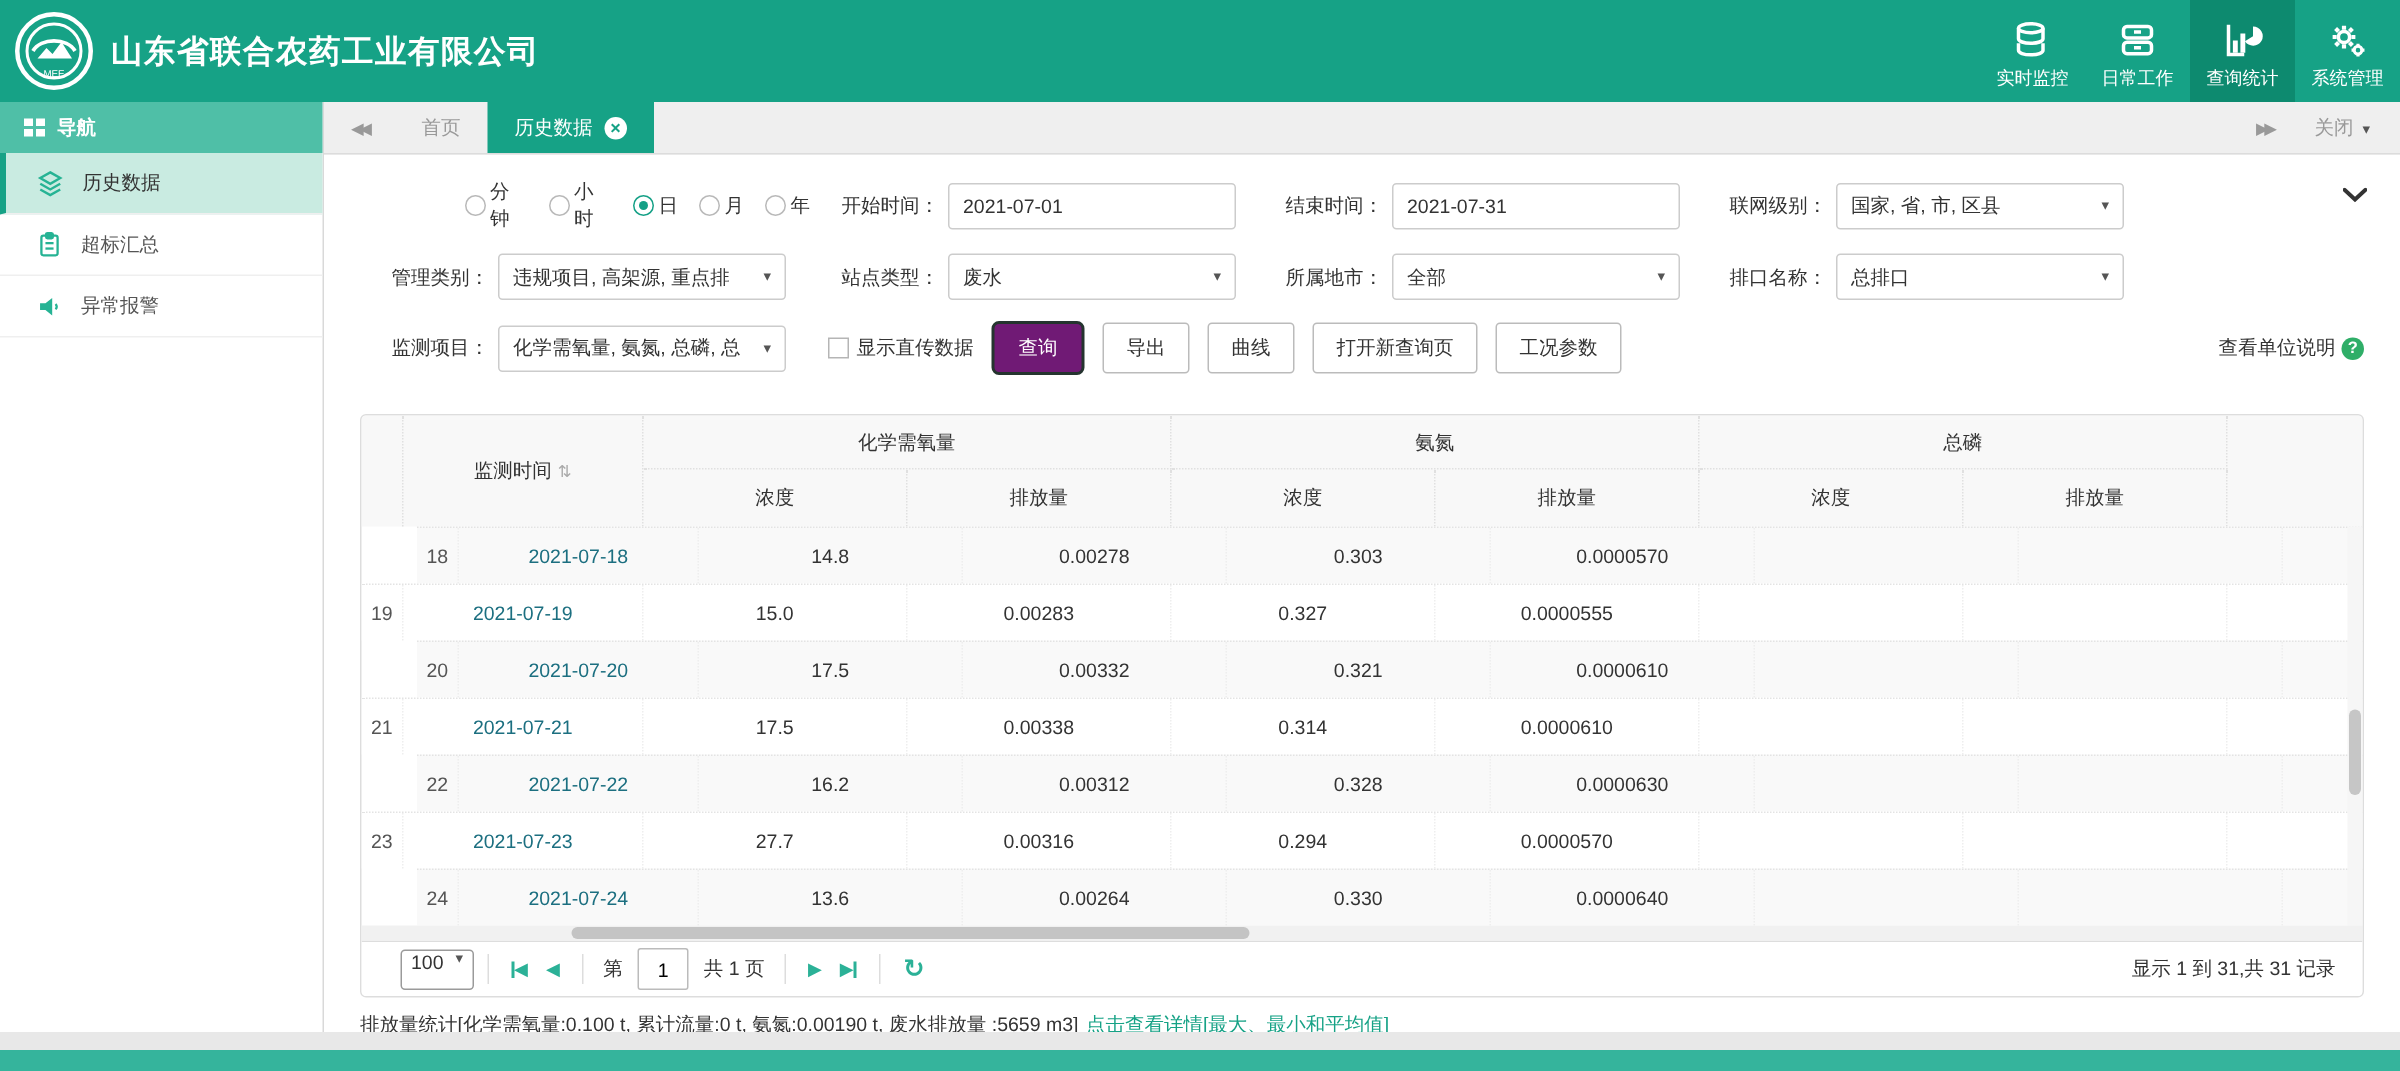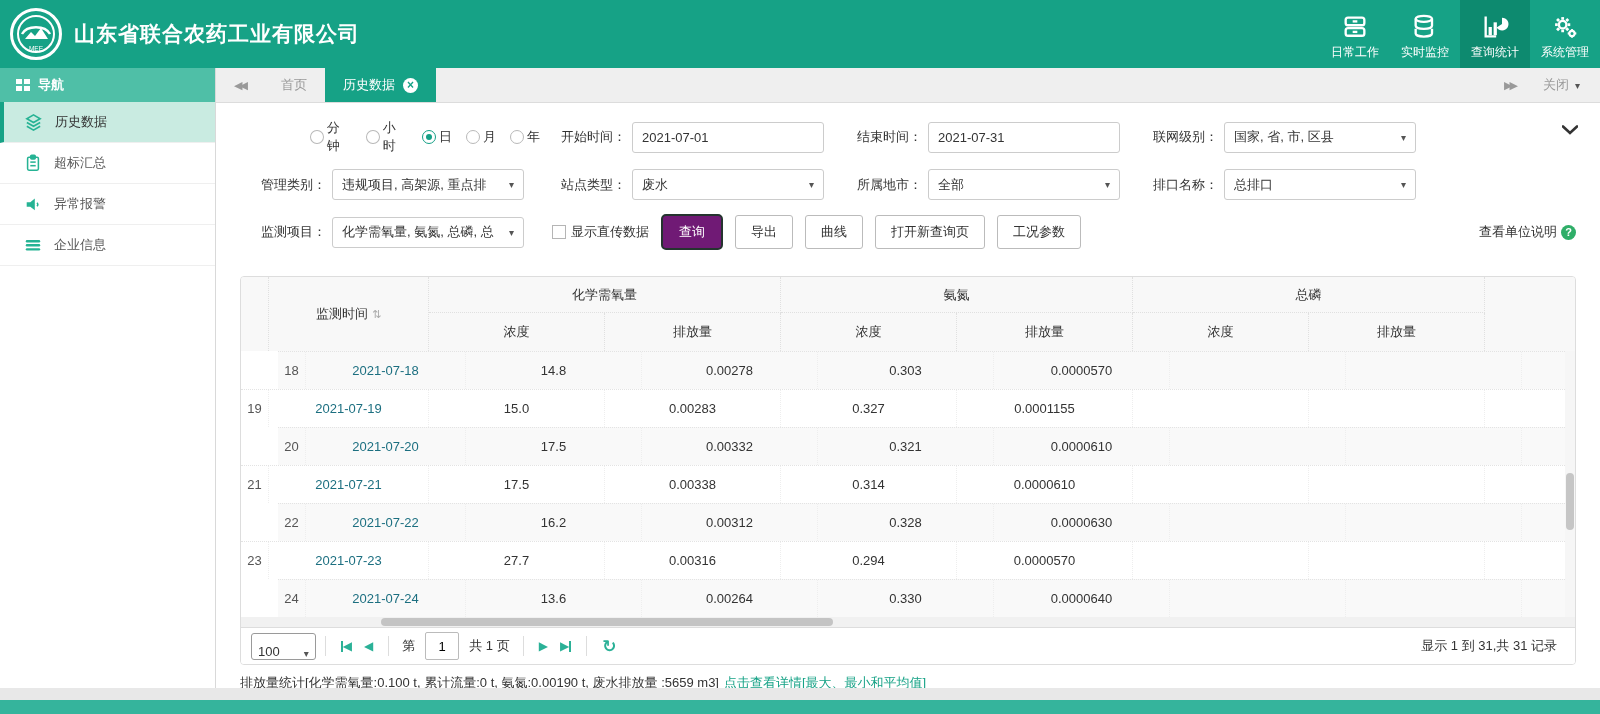--- a/index.html
+++ b/index.html
@@ -88,21 +88,21 @@
   .tcell{display:flex;align-items:center;justify-content:center;border-right:1px dotted #eee;box-sizing:border-box;height:100%;}
   .tcell.num{color:#555;}
   .tcell.date{color:#1c6f80;}
   .vscroll{position:absolute;right:0;top:0;width:10px;height:100%;background:#f6f6f6;}
   .vscroll .vthumb{position:absolute;right:1px;top:122px;width:8px;height:57px;background:#c6c6c6;border-radius:4px;}
   .hscroll{height:10px;background:#f1f1f1;position:relative;}
   .hscroll .hthumb{position:absolute;left:140px;top:1px;width:452px;height:8px;background:#c4c4c4;border-radius:4px;}
 
   
   .pager{height:36px;border-top:1px solid #ddd;display:flex;align-items:center;padding:0 10px;background:#fff;}
-  .pgsize{height:25px;border:1px solid #9a9a9a;border-radius:3px;display:flex;align-items:flex-end;padding:0 6px;gap:18px;cursor:pointer;}
+  .pgsize{height:25px;border:1px solid #9a9a9a;border-radius:3px;display:flex;align-items:flex-start;padding:0 6px;gap:2px;cursor:pointer;margin-left:16px;}
   .pg-sep{width:1px;height:20px;background:#ddd;margin:0 9px;}
   .pg-btn{color:#2bb197;display:flex;align-items:center;cursor:pointer;font-size:12px;padding:0 6px;}
   .pg-bar{width:2px;height:11px;background:#2bb197;}
   .pg-text{margin:0 4px;}
   .pg-input{width:28px;height:24px;border:1px solid #bbb;border-radius:2px;text-align:center;font-size:13px;margin:0 6px;font-family:inherit;}
   .refresh{color:#2bb197;font-size:17px;font-weight:bold;cursor:pointer;padding:0 6px;}
   .records{margin-left:auto;color:#333;padding-right:8px;}
 
   .status-line{margin:9px 24px 0 24px;display:flex;flex-wrap:wrap;}
   .status-link{color:#16a286;margin-left:5px;cursor:pointer;}
@@ -122,34 +122,34 @@
       <circle cx="26" cy="26" r="18" fill="none" stroke="#ffffff" stroke-width="2"></circle>
       <path d="M12 26 C17 17, 35 17, 40 26" fill="none" stroke="#ffffff" stroke-width="2.5"></path>
       <path d="M15 31 l6 -7 4 4 6 -8 7 11 z" fill="#ffffff"></path>
       <text x="26" y="43" font-size="6.5" fill="#ffffff" text-anchor="middle">MEE</text>
     </svg>
     <div class="company">山东省联合农药工业有限公司</div>
 
     <div class="top-nav">
       <div class="top-nav-item">
         <svg class="tn-icon" viewBox="0 0 24 24" fill="none" stroke="#fff" stroke-width="2">
+          <ellipse cx="11" cy="5" rx="7" ry="2.6"></ellipse>
+          <path d="M4 5v6c0 1.5 3.1 2.6 7 2.6s7-1.1 7-2.6V5"></path>
+          <path d="M7 13.6v4c0 1.5 3.1 2.6 7 2.6s7-1.1 7-2.6v-4" transform="translate(-3,0)"></path>
+        </svg>
+        <span class="tn-label">实时监控</span>
+      </div>
+      <div class="top-nav-item">
+        <svg class="tn-icon" viewBox="0 0 24 24" fill="none" stroke="#fff" stroke-width="2">
           <rect x="4" y="4" width="16" height="6.5" rx="2"></rect>
           <rect x="4" y="13" width="16" height="6.5" rx="2"></rect>
           <line x1="10" y1="7.2" x2="14" y2="7.2"></line>
           <line x1="10" y1="16.2" x2="14" y2="16.2"></line>
         </svg>
         <span class="tn-label">日常工作</span>
-      </div>
-      <div class="top-nav-item">
-        <svg class="tn-icon" viewBox="0 0 24 24" fill="none" stroke="#fff" stroke-width="2">
-          <ellipse cx="11" cy="5" rx="7" ry="2.6"></ellipse>
-          <path d="M4 5v6c0 1.5 3.1 2.6 7 2.6s7-1.1 7-2.6V5"></path>
-          <path d="M7 13.6v4c0 1.5 3.1 2.6 7 2.6s7-1.1 7-2.6v-4" transform="translate(-3,0)"></path>
-        </svg>
-        <span class="tn-label">实时监控</span>
       </div>
       <div class="top-nav-item active">
         <svg class="tn-icon" viewBox="0 0 24 24">
           <path d="M4 3v17h9" fill="none" stroke="#fff" stroke-width="2"></path>
           <rect x="6.5" y="12" width="2.8" height="7" fill="#fff"></rect>
           <rect x="10.8" y="8" width="2.8" height="11" fill="#fff"></rect>
           <path d="M18 4 a5.5 5.5 0 1 1 -4.6 8.4 L18 9.5 Z" fill="#fff"></path>
         </svg>
         <span class="tn-label">查询统计</span>
       </div>
@@ -207,28 +207,20 @@
             <line x1="7" y1="13" x2="13" y2="13"></line>
         </svg>
         <span>超标汇总</span>
       </div>
       <div class="side-item">
         <svg width="18" height="18" viewBox="0 0 20 20">
           <path d="M3 8 v5 h4 l5 4 V4 L7 8 Z" fill="#26b394"></path>
           <path d="M14.5 8.5 a3 3 0 0 1 0 4" fill="none" stroke="#26b394" stroke-width="1.6"></path>
         </svg>
         <span>异常报警</span>
-      </div>
-      <div class="side-item">
-        <svg width="18" height="18" viewBox="0 0 20 20">
-          <rect x="2" y="4.5" width="16" height="2.6" rx="1.3" fill="#26b394"></rect>
-          <rect x="2" y="9" width="16" height="2.6" rx="1.3" fill="#26b394"></rect>
-          <rect x="2" y="13.5" width="16" height="2.6" rx="1.3" fill="#26b394"></rect>
-        </svg>
-        <span>企业信息</span>
       </div>
     </div>
 
     <div class="content">
 
       <div class="tab-bar">
         <span class="tab-scroll">◀◀</span>
         <div class="tab">
           <span>首页</span>
         </div>
@@ -387,21 +379,21 @@
             <div class="tcell col-v"></div>
             <div class="tcell col-v"></div>
             <div class="tcell col-fill" style="border-right:none"></div>
           </div>
           <div class="trow">
             <div class="tcell num col-no">19</div>
             <div class="tcell date col-time">2021-07-19</div>
             <div class="tcell col-v">15.0</div>
             <div class="tcell col-v">0.00283</div>
             <div class="tcell col-v">0.327</div>
-            <div class="tcell col-v">0.0001155</div>
+            <div class="tcell col-v">0.0000555</div>
             <div class="tcell col-v"></div>
             <div class="tcell col-v"></div>
             <div class="tcell col-fill" style="border-right:none"></div>
           </div>
           <div class="trow even">
             <div class="tcell num col-no">20</div>
             <div class="tcell date col-time">2021-07-20</div>
             <div class="tcell col-v">17.5</div>
             <div class="tcell col-v">0.00332</div>
             <div class="tcell col-v">0.321</div>

